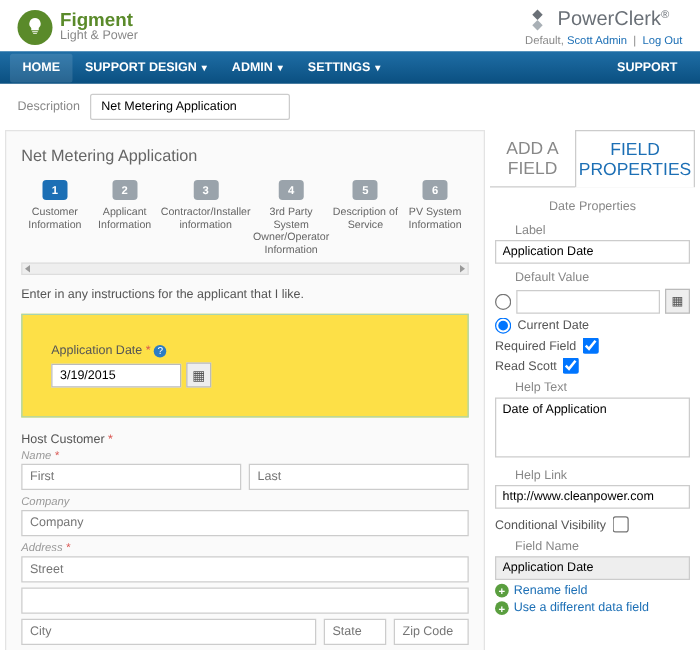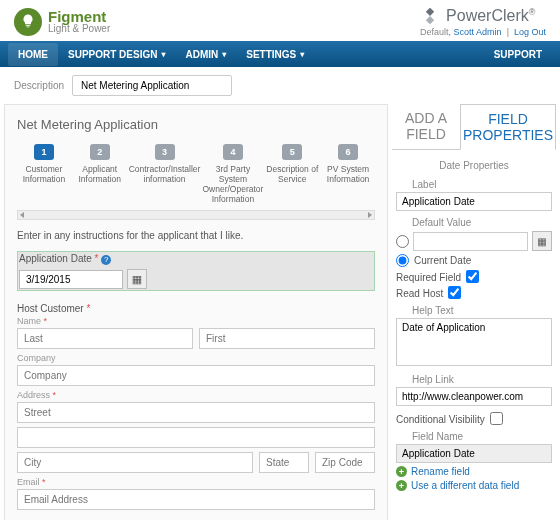--- a/index.html
+++ b/index.html
@@ -28,29 +28,29 @@
 .main h2{font-size:13px;font-weight:400;color:#666;margin-bottom:12px}
 .steps{display:flex;gap:2px;text-align:center;font-size:8.5px;color:#666;margin-bottom:6px}
 .step{flex:1}
 .step .num{width:20px;height:16px;margin:0 auto 4px;border-radius:3px;background:#9aa3ab;color:#fff;font-weight:600;display:flex;align-items:center;justify-content:center;font-size:9px}
 .step.active .num{background:#1c6fb5}
 .scroll-track{height:10px;background:#eee;border:1px solid #ddd;margin-bottom:10px;position:relative}
 .scroll-track:before,.scroll-track:after{content:"";position:absolute;top:1px;width:0;height:0;border-top:3px solid transparent;border-bottom:3px solid transparent}
 .scroll-track:before{left:2px;border-right:4px solid #999}
 .scroll-track:after{right:2px;border-left:4px solid #999}
 .instr{font-size:10px;color:#555;margin-bottom:10px}
-.selected-field{background:#e5e5e5;border:1px solid #a6d5b0;padding:1px;margin-bottom:12px}
+.selected-field{background:#fde047;border:1px solid #a6d5b0;padding:23px;margin-bottom:12px}
 .selected-field .lbl{font-size:10px;color:#555;margin-bottom:4px}
 .req{color:#d9534f}
 .info-dot{display:inline-block;width:10px;height:10px;border-radius:50%;background:#2b7cc4;color:#fff;font-size:8px;text-align:center;line-height:10px}
 .date-row{display:flex;gap:4px;align-items:center}
 .date-row input{border:1px solid #bbb;padding:3px 6px;font-size:10px;width:104px;background:#fff}
 .cal-btn{width:20px;height:20px;border:1px solid #bbb;background:#eee;display:flex;align-items:center;justify-content:center;cursor:pointer}
 .form-sec .lbl{font-size:10px;color:#555;margin:6px 0 2px}
-.form-sec .sublbl{font-size:9px;color:#999;margin-bottom:2px}
+.form-sec .sublbl{font-size:9px;color:#999;font-style:italic;margin-bottom:2px}
 .row{display:flex;gap:6px;margin-bottom:4px}
 .row input{border:1px solid #ccc;padding:4px 6px;font-size:10px;background:#fff;color:#999}
 .row input.half{flex:1}
 .row input.full{width:100%}
 .row input.sm{width:50px}
 .side{width:164px;font-size:10px}
 .tabs{display:flex;border-bottom:1px solid #ccc;font-size:14px}
 .tabs .tab{flex:1;text-align:center;padding:6px 2px;color:#888;cursor:pointer}
 .tabs .tab.active{color:#1c6fb5;border:1px solid #ccc;border-bottom:1px solid #fff;margin-bottom:-1px;background:#fff}
 .side-body{padding:6px 4px}
@@ -158,22 +158,22 @@
         <div class="cal-btn">
             <span>▦</span>
           </div>
       </div>
     </div>
 
     <div class="form-sec">
       <div class="lbl"><span>Host Customer </span><span class="req">*</span></div>
       <div class="sublbl"><span>Name </span><span class="req">*</span></div>
       <div class="row">
+        <input class="half" placeholder="First" style="">
         <input class="half" placeholder="Last" style="">
-        <input class="half" placeholder="First" style="">
       </div>
       <div class="sublbl">Company</div>
       <div class="row">
           <input class="full" placeholder="Company" style="">
         </div>
       <div class="sublbl"><span>Address </span><span class="req">*</span></div>
       <div class="row">
           <input class="full" placeholder="Street" style="">
         </div>
       <div class="row">
@@ -211,21 +211,21 @@
       </div>
       <div class="radio-row">
         <input type="radio" name="def" checked="" style="">
         <span>Current Date</span>
       </div>
       <div class="chk-row">
         <span>Required Field</span>
         <input type="checkbox" checked="" style="">
       </div>
       <div class="chk-row">
-        <span>Read Host</span>
+        <span>Read Scott</span>
         <input type="checkbox" checked="" style="">
       </div>
       <div class="side-lbl">Help Text</div>
       <textarea style="">Date of Application</textarea>
       <div class="side-lbl">Help Link</div>
       <input type="text" value="http://www.cleanpower.com" style="">
       <div class="chk-row" style="margin-top:6px">
         <span>Conditional Visibility</span>
         <input type="checkbox" style="">
       </div>

